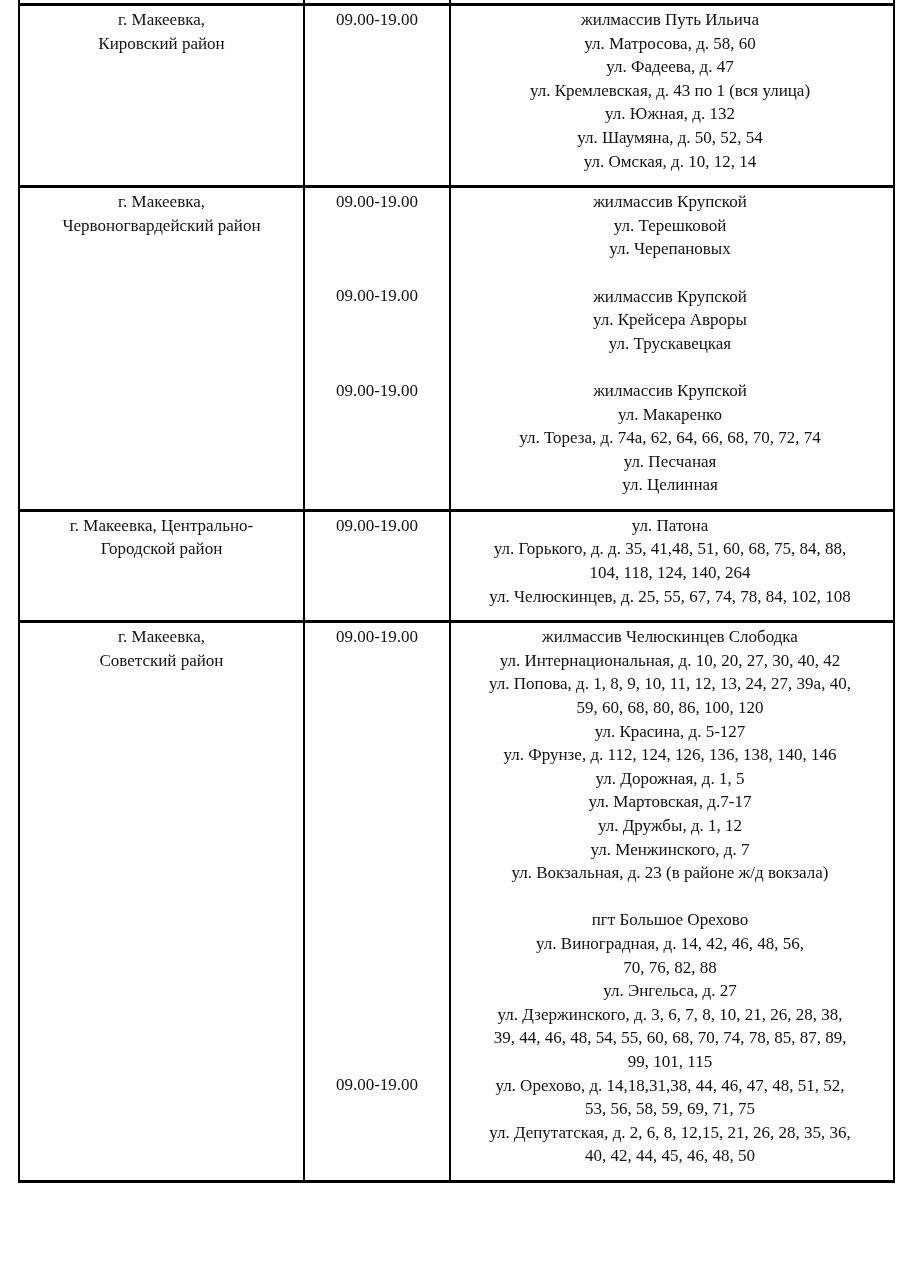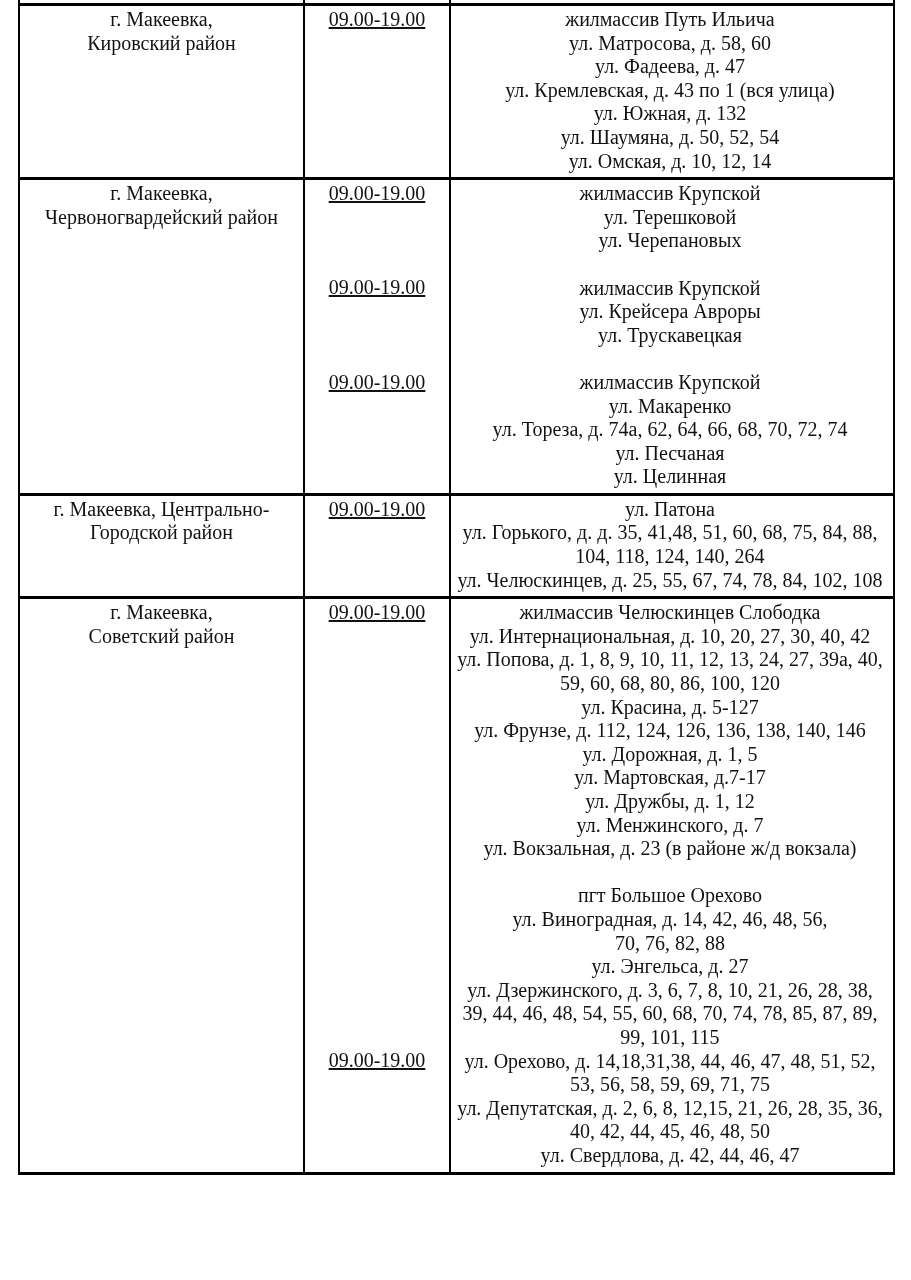--- a/index.html
+++ b/index.html
@@ -28,40 +28,39 @@
     border-bottom:3px solid var(--c-border);
   }
   .trow{
     display:flex;
     align-items:stretch;
     border-bottom:3px solid var(--c-border);
   }
   .trow:last-child{border-bottom:none;}
   .sliver{height:6px;}
   .cell{
-    padding:2px 3px 4px;
+    padding:2px 3px 12px;
     text-align:center;
-    font-size:20px;
+    font-size:17px;
   }
   .c1{width:285px;border-right:2px solid var(--c-border);}
   .c2{width:146px;border-right:2px solid var(--c-border);position:relative;}
   .c3{width:438px;}
   .line{
     line-height:23.6px;
     min-height:23.6px;
     white-space:nowrap;
   }
   .time{
     position:absolute;
     left:0;
     width:100%;
     line-height:23.6px;
     white-space:nowrap;
     text-align:center;
-    text-decoration:underline;
   }
 </style>
 </head>
 <body>
 
 <div class="page">
   <div class="schedule-table">
 
     <div class="trow sliver">
       <div class="cell c1"></div>
@@ -157,18 +156,17 @@
           <div class="line">ул. Виноградная, д. 14, 42, 46, 48, 56,</div>
           <div class="line">70, 76, 82, 88</div>
           <div class="line">ул. Энгельса, д. 27</div>
           <div class="line">ул. Дзержинского, д. 3, 6, 7, 8, 10, 21, 26, 28, 38,</div>
           <div class="line">39, 44, 46, 48, 54, 55, 60, 68, 70, 74, 78, 85, 87, 89,</div>
           <div class="line">99, 101, 115</div>
           <div class="line">ул. Орехово, д. 14,18,31,38, 44, 46, 47, 48, 51, 52,</div>
           <div class="line">53, 56, 58, 59, 69, 71, 75</div>
           <div class="line">ул. Депутатская, д. 2, 6, 8, 12,15, 21, 26, 28, 35, 36,</div>
           <div class="line">40, 42, 44, 45, 46, 48, 50</div>
-          <div class="line">ул. Свердлова, д. 42, 44, 46, 47</div>
         </div>
     </div>
 
   </div>
 </div>
 
 </body></html>

